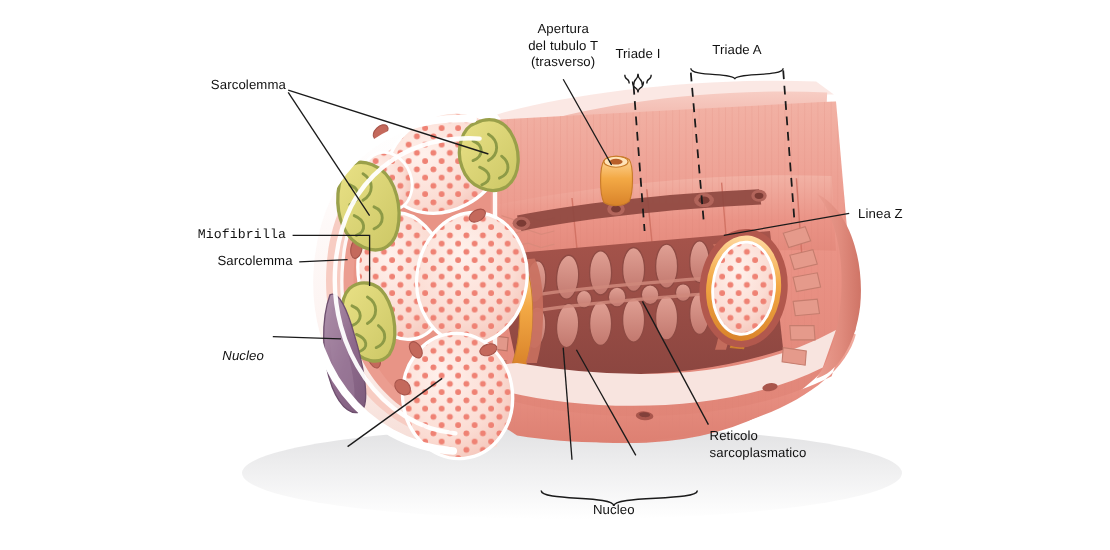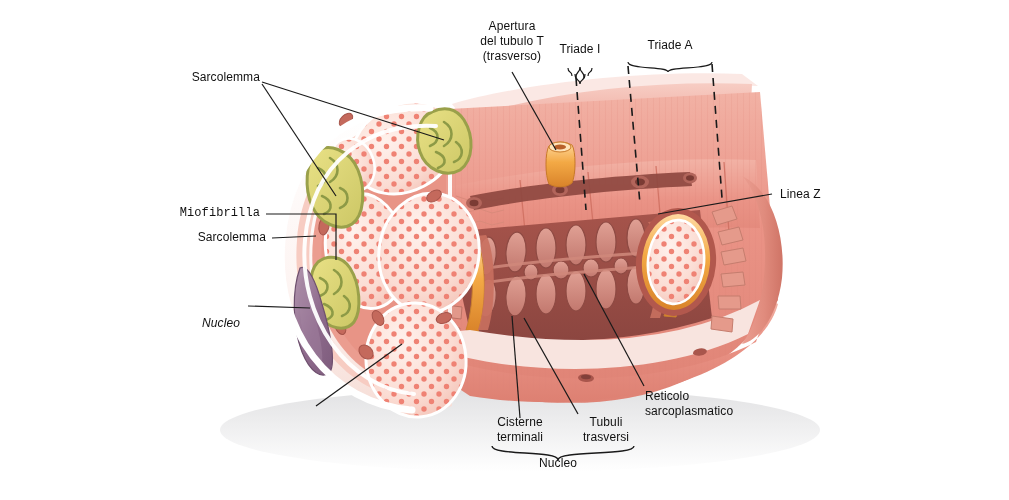--- a/index.html
+++ b/index.html
@@ -395,21 +395,17 @@
 
   <div class="lbl c" style="left:540px;top:42px;width:80px;">Triade I</div>
   <div class="lbl c" style="left:630px;top:38px;width:80px;">Triade A</div>
 
   <div class="lbl" style="left:780px;top:187px;text-align:right;">Linea Z</div>
 
   <div class="lbl r" style="left:120px;top:206px;width:140px;font-family:Liberation Mono, monospace;">Miofibrilla</div>
   <div class="lbl r" style="left:120px;top:230px;width:146px;">Sarcolemma</div>
   <div class="lbl r" style="left:110px;top:316px;width:130px;font-style:italic;">Nucleo</div>
 
-  <div class="lbl c" style="left:468px;top:415px;width:104px;">Cisterne
-terminali</div>
-  <div class="lbl c" style="left:558px;top:415px;width:96px;">Tubuli
-trasversi</div>
   <div class="lbl c" style="left:523px;top:456px;width:70px;">Nucleo</div>
   <div class="lbl" style="left:645px;top:389px;">Reticolo
 sarcoplasmatico</div>
 
 </div>
 
 </body></html>

